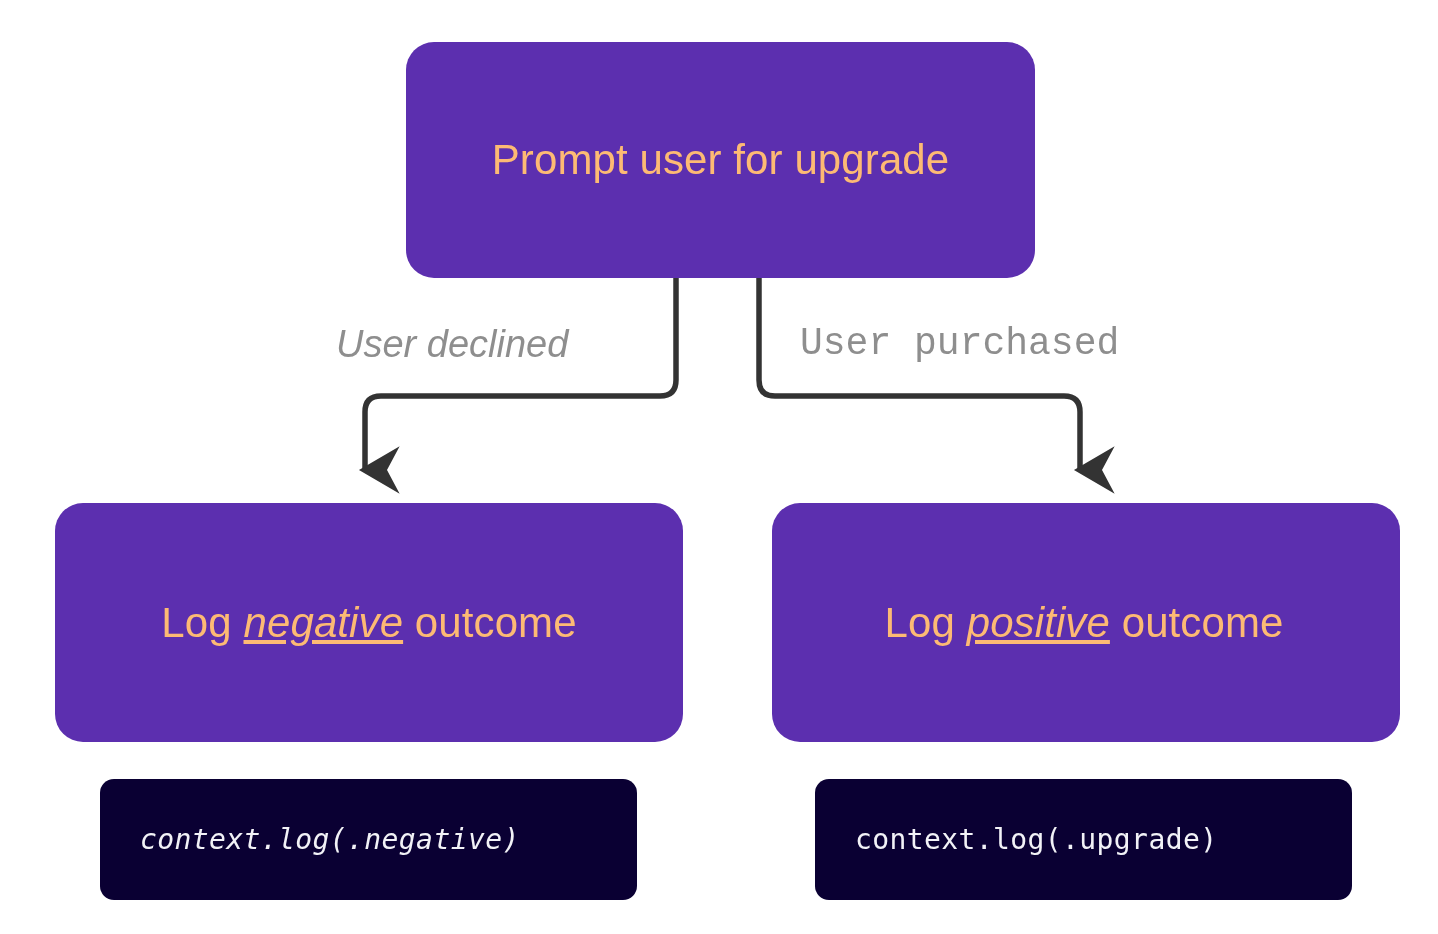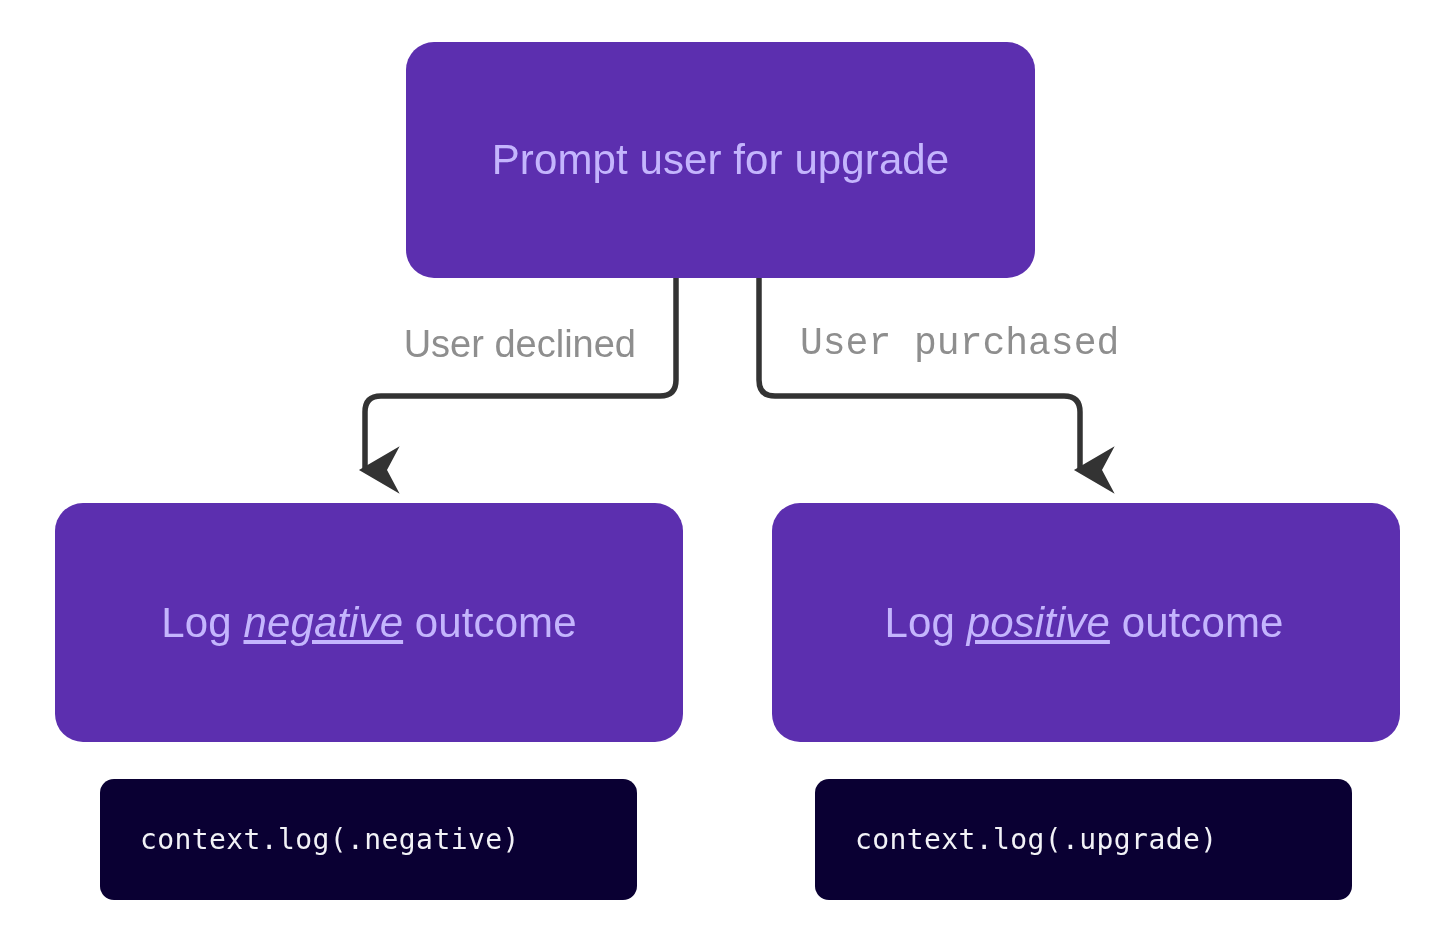--- a/index.html
+++ b/index.html
@@ -33,21 +33,21 @@
 
   
   .node {
     position: absolute;
     box-sizing: border-box;
     display: flex;
     align-items: center;
     justify-content: center;
     border-radius: 28px;
     background: #5C2FAF;
-    color: #c4b5fd;
+    color: #fdba74;
     text-align: center;
     padding: 0 22px;
   }
   .node .node-text {
     font-size: 42px;
     line-height: 1.12;
     font-weight: 400;
     letter-spacing: 0.1px;
     white-space: nowrap;
   }
@@ -93,40 +93,41 @@
   .code-box .code-text {
     font-family: "DejaVu Sans Mono", "Liberation Mono", monospace;
     font-size: 28px;
     letter-spacing: 0.4px;
     white-space: nowrap;
   }
   #code-negative {
     left: 100px;
     top: 779px;
     width: 537px;
+    font-style: italic;
   }
   #code-positive {
     left: 815px;
     top: 779px;
     width: 537px;
   }
 
   
   .edge-label {
     position: absolute;
     color: #8E8E8E;
     font-size: 38px;
     line-height: 1;
     white-space: nowrap;
   }
   #edge-label-declined {
     left: 336px;
     top: 325px;
     width: 300px;
-    text-align: right;
+    font-style: italic;
   }
   #edge-label-purchased {
     left: 800px;
     top: 325px;
     width: 360px;
     text-align: left;
     font-family: Liberation Mono, monospace;
   }
 </style>
 </head>

